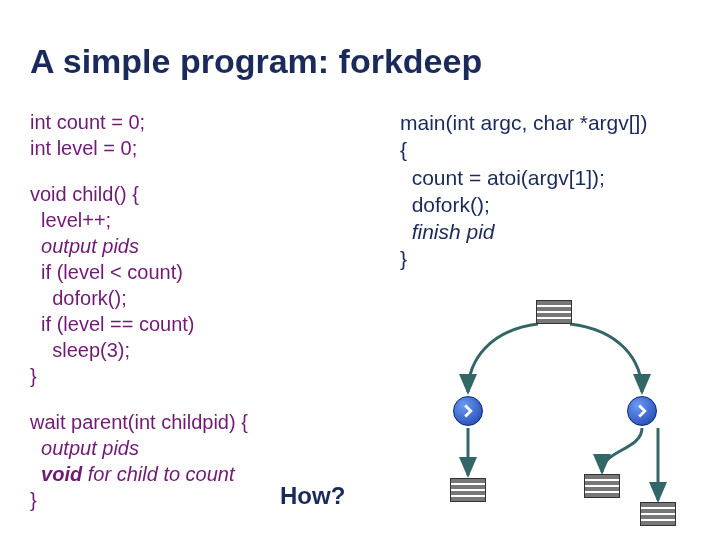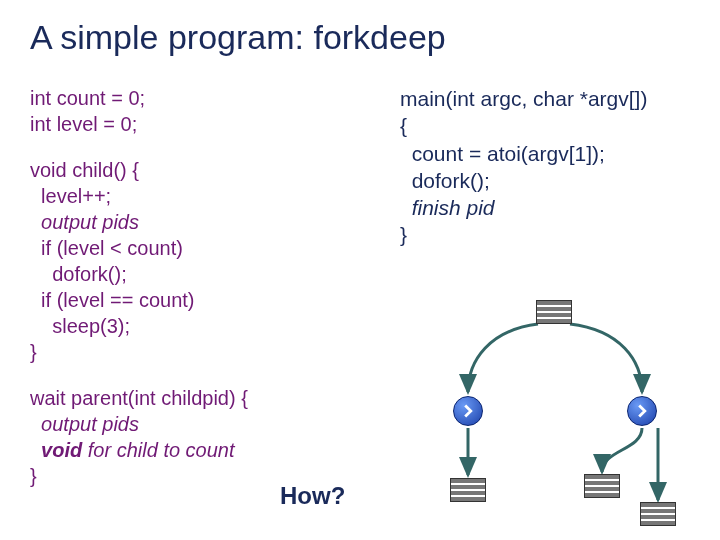--- a/index.html
+++ b/index.html
@@ -9,23 +9,24 @@
     background: #fff;
     font-family: Arial, Helvetica, sans-serif;
     position: relative;
     overflow: hidden;
   }
   .slide {
     padding: 18px 30px 0 30px;
   }
   .title {
     font-size: 34px;
-    font-weight: normal;
+    font-weight: bold;
     color: #1a2a5a;
     margin-bottom: 28px;
+    margin-top: 24px;
   }
   .cols {
     display: flex;
     gap: 40px;
   }
   .col-left {
     width: 330px;
     font-size: 20px;
     color: #701a75;
     line-height: 1.3;

